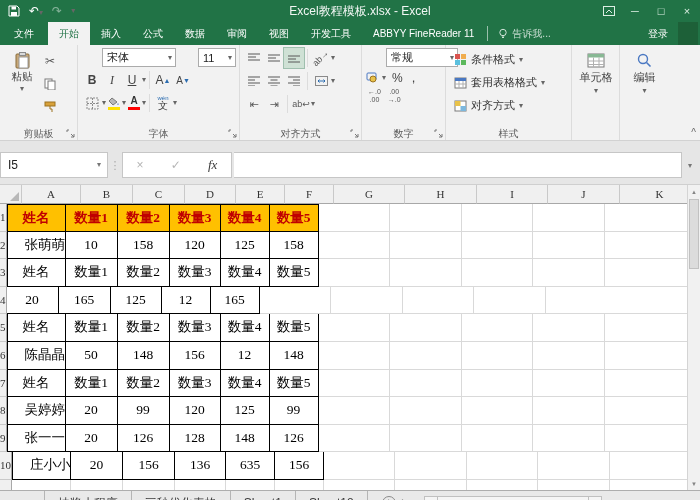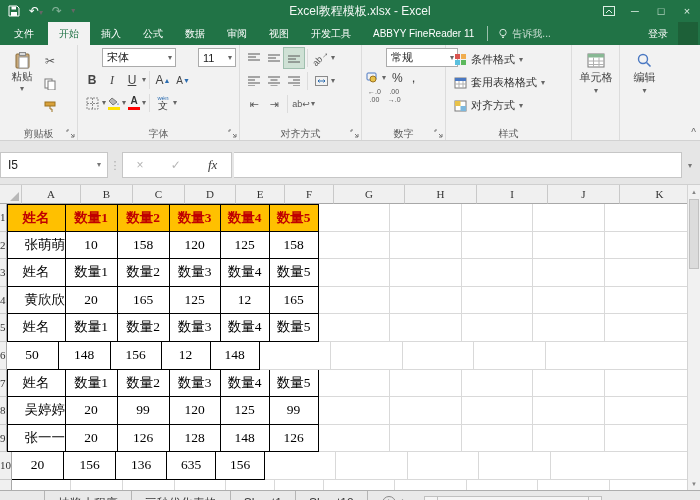--- a/index.html
+++ b/index.html
@@ -494,21 +494,20 @@
           <div class="gc cell w5 tsub">数量4</div>
           <div class="gc cell w6 tsub">数量5</div>
           <div class="gc cell w7"></div>
           <div class="gc cell w8"></div>
           <div class="gc cell w9"></div>
           <div class="gc cell w10"></div>
           <div class="gc cell w11"></div>
         </div>
         <div class="grow drow">
           <div class="gc rn">4</div>
-          <div class="gc cell w1 tdata bl name">黄欣欣</div>
           <div class="gc cell w2 tdata">20</div>
           <div class="gc cell w3 tdata">165</div>
           <div class="gc cell w4 tdata">125</div>
           <div class="gc cell w5 tdata">12</div>
           <div class="gc cell w6 tdata">165</div>
           <div class="gc cell w7"></div>
           <div class="gc cell w8"></div>
           <div class="gc cell w9"></div>
           <div class="gc cell w10"></div>
           <div class="gc cell w11"></div>
@@ -522,20 +521,21 @@
           <div class="gc cell w5 tsub">数量4</div>
           <div class="gc cell w6 tsub">数量5</div>
           <div class="gc cell w7"></div>
           <div class="gc cell w8"></div>
           <div class="gc cell w9"></div>
           <div class="gc cell w10"></div>
           <div class="gc cell w11"></div>
         </div>
         <div class="grow drow">
           <div class="gc rn">6</div>
+          <div class="gc cell w1 tdata bl name">陈晶晶</div>
           <div class="gc cell w2 tdata">50</div>
           <div class="gc cell w3 tdata">148</div>
           <div class="gc cell w4 tdata">156</div>
           <div class="gc cell w5 tdata">12</div>
           <div class="gc cell w6 tdata">148</div>
           <div class="gc cell w7"></div>
           <div class="gc cell w8"></div>
           <div class="gc cell w9"></div>
           <div class="gc cell w10"></div>
           <div class="gc cell w11"></div>
@@ -577,20 +577,21 @@
           <div class="gc cell w5 tdata">148</div>
           <div class="gc cell w6 tdata">126</div>
           <div class="gc cell w7"></div>
           <div class="gc cell w8"></div>
           <div class="gc cell w9"></div>
           <div class="gc cell w10"></div>
           <div class="gc cell w11"></div>
         </div>
         <div class="grow drow">
           <div class="gc rn">10</div>
+          <div class="gc cell w1 tdata bl name">庄小小</div>
           <div class="gc cell w2 tdata">20</div>
           <div class="gc cell w3 tdata">156</div>
           <div class="gc cell w4 tdata">136</div>
           <div class="gc cell w5 tdata">635</div>
           <div class="gc cell w6 tdata">156</div>
           <div class="gc cell w7"></div>
           <div class="gc cell w8"></div>
           <div class="gc cell w9"></div>
           <div class="gc cell w10"></div>
           <div class="gc cell w11"></div>

